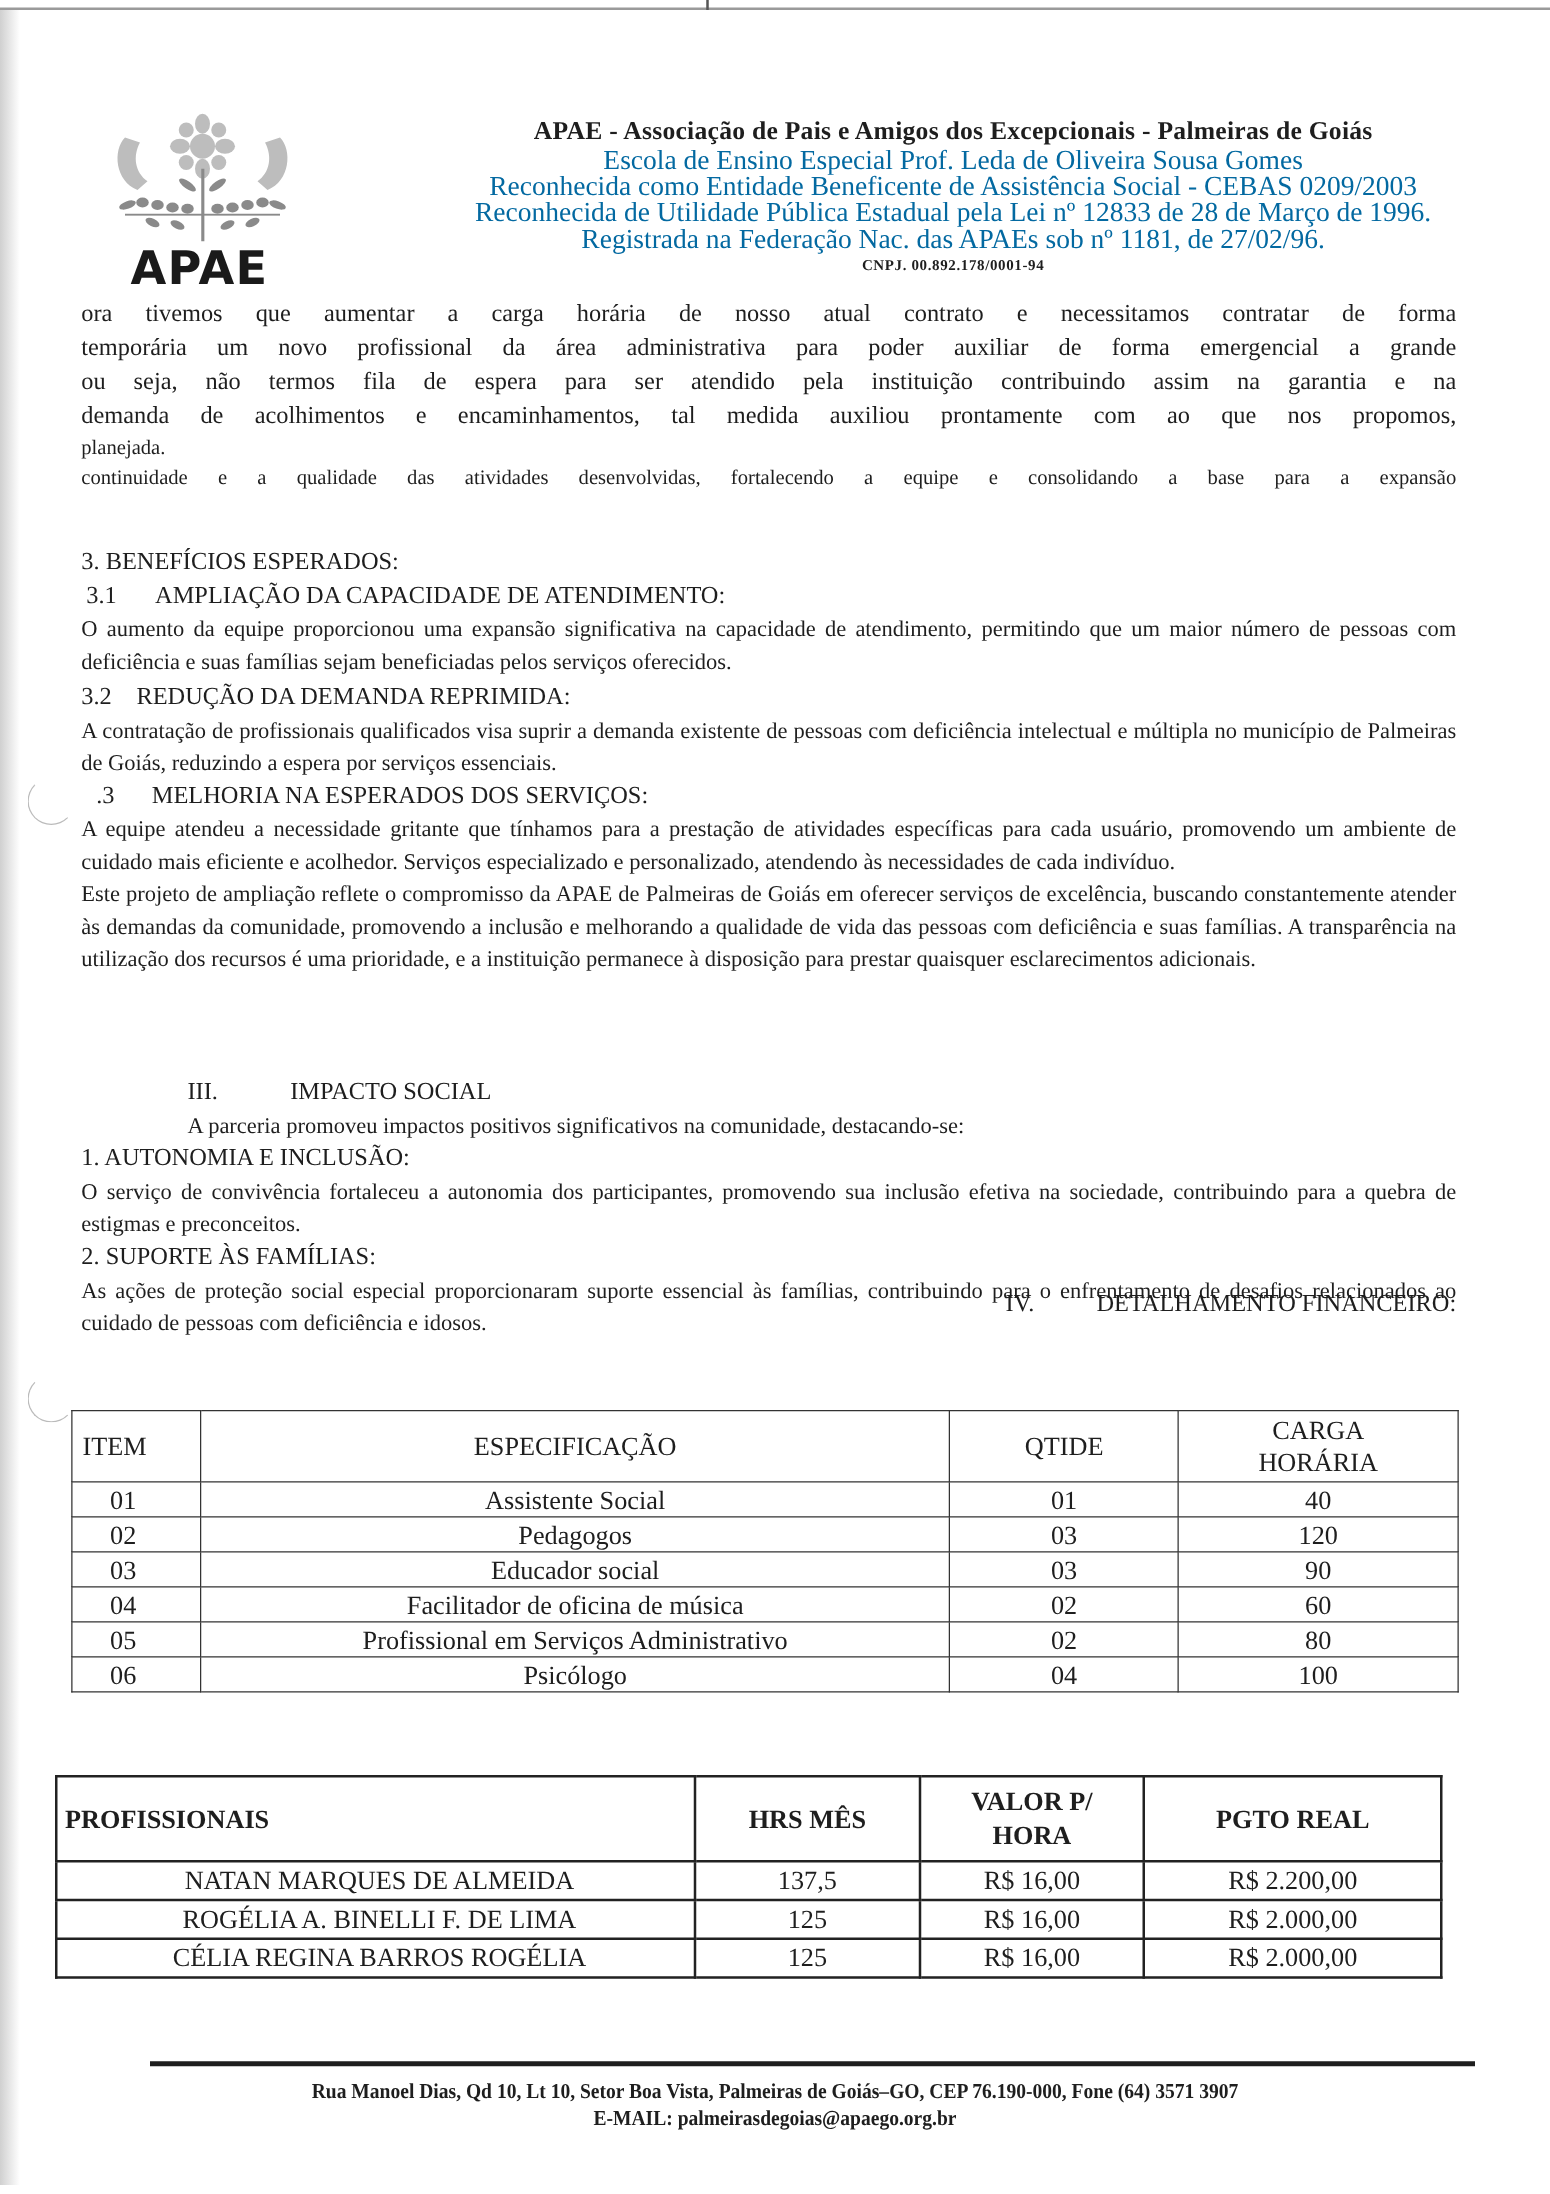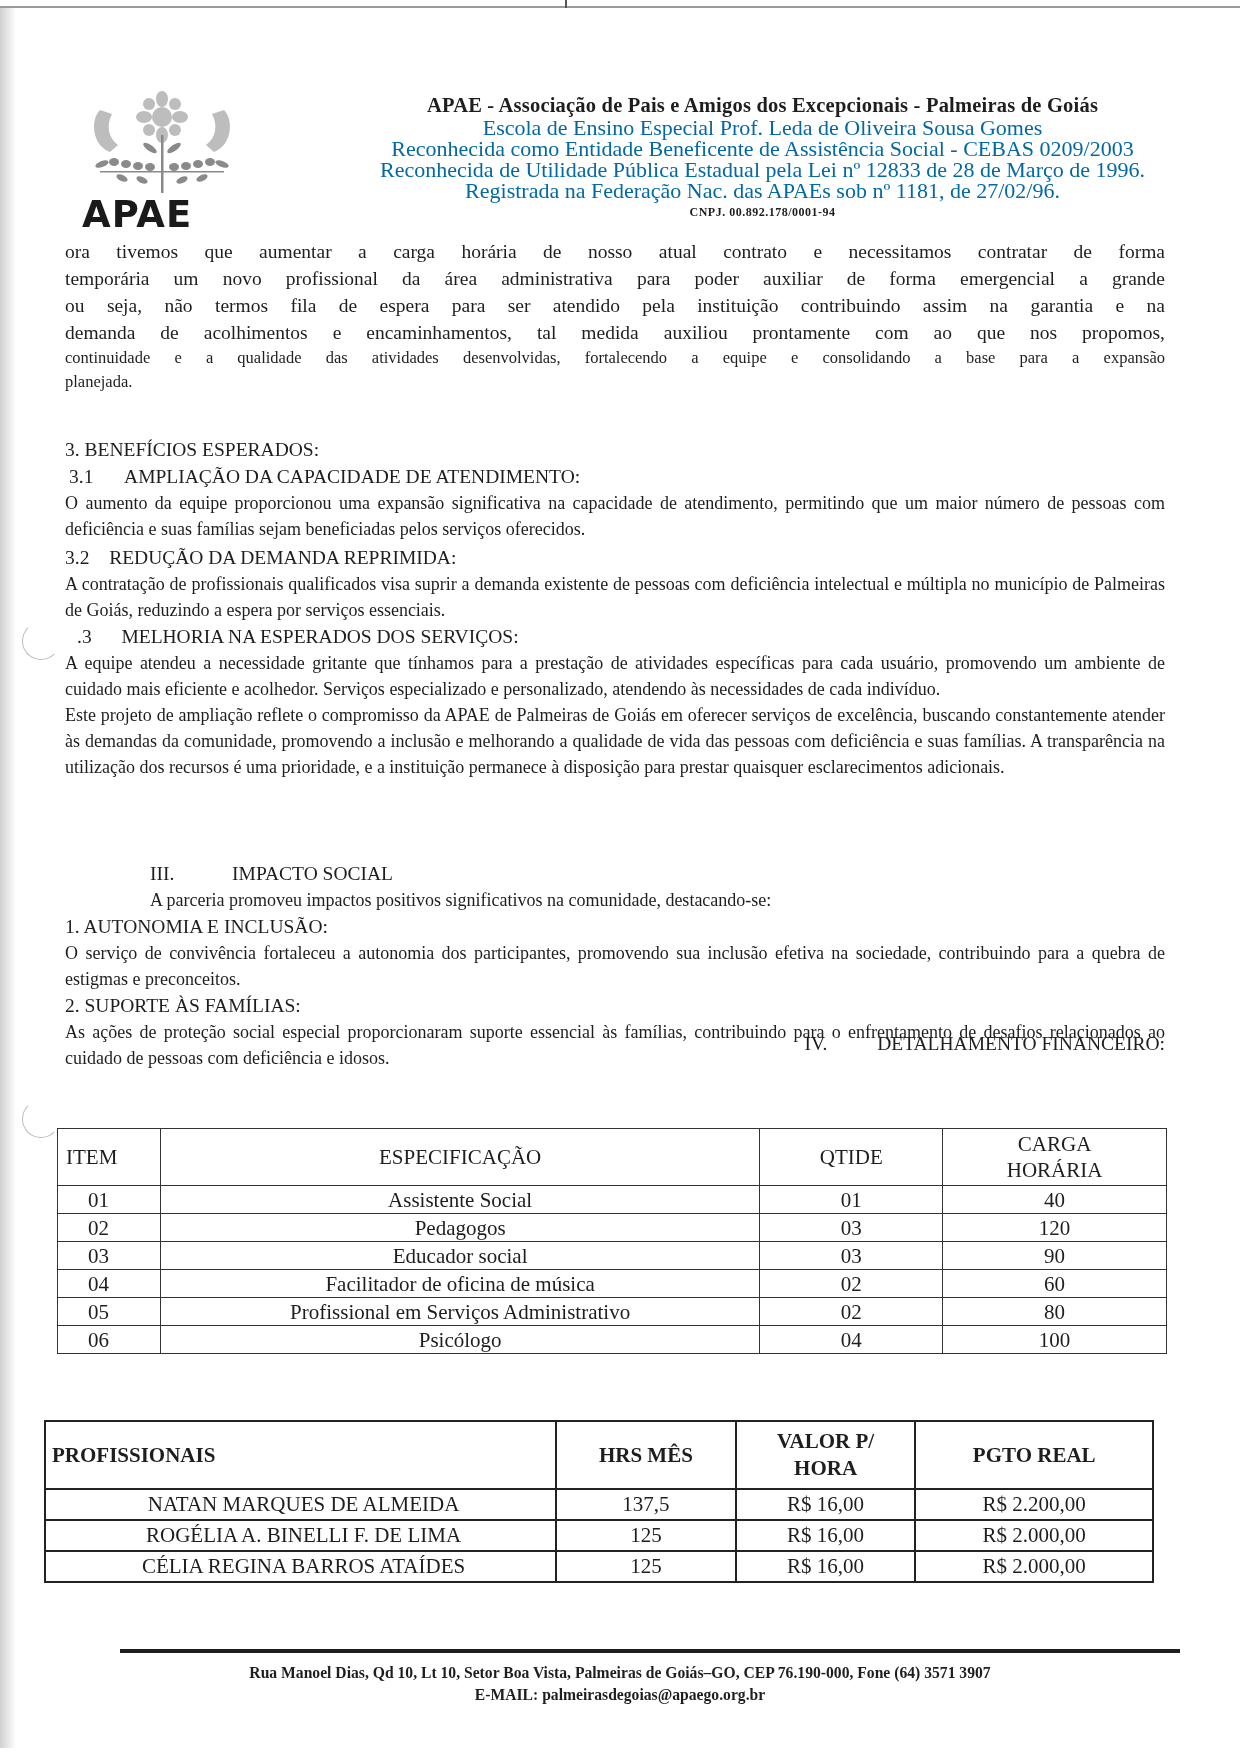--- a/index.html
+++ b/index.html
@@ -11,21 +11,21 @@
     .top-tick { position: absolute; left: 565px; top: 0; width: 2px; height: 8px; background: #555; }
     .left-shadow {
       position: absolute; left: 0; top: 8px; width: 16px; height: 1740px;
       background: linear-gradient(to right, rgba(120,120,120,0.35), rgba(255,255,255,0));
     }
 
     
     .logo { position: absolute; left: 82px; top: 90px; width: 190px; height: 150px; }
     .logo svg { display: block; }
     .logo-text {
-      position: absolute; left: 0; top: 103px; width: 155px; 
+      position: absolute; left: 0; top: 103px; width: 155px; text-align: center;
       font-family: "DejaVu Sans", "Liberation Sans", sans-serif; font-weight: bold; font-size: 37px;
       letter-spacing: 1px; color: #1a1a1a;
     }
     .header-block { position: absolute; right: 95px; top: 93px; text-align: center; }
     .header-title { font-weight: bold; font-size: 20.5px; letter-spacing: 0.2px; line-height: 24px; }
     .header-line { font-size: 22px; line-height: 21px; color: #0369a1; }
     .header-cnpj { font-weight: bold; font-size: 12px; line-height: 23px; letter-spacing: 0.5px; }
 
     
     .content { position: absolute; left: 65px; width: 1100px; }
@@ -124,22 +124,22 @@
   <div class="header-line">Reconhecida de Utilidade Pública Estadual pela Lei nº 12833 de 28 de Março de 1996.</div>
   <div class="header-line">Registrada na Federação Nac. das APAEs sob nº 1181, de 27/02/96.</div>
   <div class="header-cnpj">CNPJ. 00.892.178/0001-94</div>
 </div>
 
 <div class="content" style="top:238px;">
   <p class="big just" style="text-align-last: justify;">ora tivemos que aumentar a carga horária de nosso atual contrato e necessitamos contratar de forma</p>
   <p class="big just" style="text-align-last: justify;">temporária um novo profissional da área administrativa para poder auxiliar de forma emergencial a grande</p>
   <p class="big just" style="text-align-last: justify;">ou seja, não termos fila de espera para ser atendido pela instituição contribuindo assim na garantia e na</p>
   <p class="big just" style="text-align-last: justify;">demanda de acolhimentos e encaminhamentos, tal medida auxiliou prontamente com ao que nos propomos,</p>
+  <p class="small">planejada.</p>
   <p class="small just" style="text-align-last: justify;">continuidade e a qualidade das atividades desenvolvidas, fortalecendo a equipe e consolidando a base para a expansão</p>
-  <p class="small">planejada.</p>
 </div>
 
 <div class="content" style="top:436px;">
   <p class="h">3. BENEFÍCIOS ESPERADOS:</p>
   <p class="h" style="padding-left:4px;">
     <span>3.1</span>
     <span style="display:inline-block;width:22px;"></span>
     <span>AMPLIAÇÃO DA CAPACIDADE DE ATENDIMENTO:</span>
   </p>
   <p class="mid just">O aumento da equipe proporcionou uma expansão significativa na capacidade de atendimento, permitindo que um maior número de pessoas com deficiência e suas famílias sejam beneficiadas pelos serviços oferecidos.</p>
@@ -260,21 +260,21 @@
     <td>R$ 16,00</td>
     <td>R$ 2.200,00</td>
   </tr>
   <tr>
     <td class="l">ROGÉLIA A. BINELLI F. DE LIMA</td>
     <td>125</td>
     <td>R$ 16,00</td>
     <td>R$ 2.000,00</td>
   </tr>
   <tr>
-    <td class="l">CÉLIA REGINA BARROS ATAÍDES</td>
+    <td class="l">CÉLIA REGINA BARROS ROGÉLIA</td>
     <td>125</td>
     <td>R$ 16,00</td>
     <td>R$ 2.000,00</td>
   </tr>
 </tbody>
   </table>
 
 <div class="footer-rule"></div>
 <div class="footer">
   <div>Rua Manoel Dias, Qd 10, Lt 10, Setor Boa Vista, Palmeiras de Goiás–GO, CEP 76.190-000, Fone (64) 3571 3907</div>

